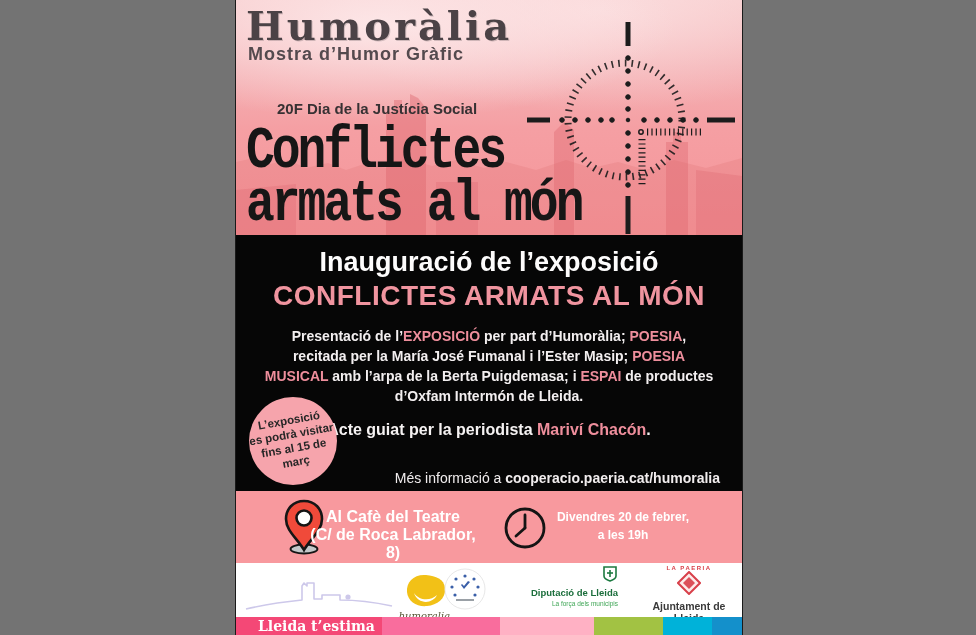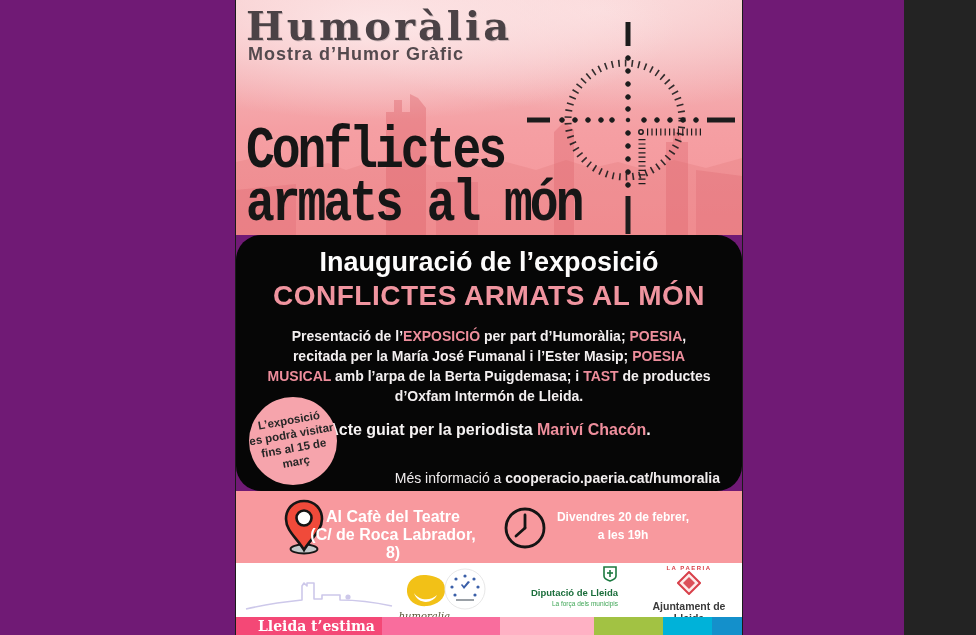--- a/index.html
+++ b/index.html
@@ -1,18 +1,18 @@
 <!DOCTYPE html>
 <html><head>
 <meta charset="utf-8">
 <style>
   html,body{margin:0;padding:0;}
   body{width:976px;height:635px;background:#232323;overflow:hidden;
        font-family:"Liberation Sans",sans-serif;}
-  .stage{position:relative;width:904px;height:635px;background:#701a75;}
+  .stage{position:relative;width:976px;height:635px;background:#737373;}
   .poster{position:absolute;left:236px;top:0;width:506px;height:635px;box-shadow:0 0 0 1px #1a1a1a;}
 
   
   .header{position:relative;width:506px;height:235px;overflow:hidden;
     background:linear-gradient(180deg,#f7c9ca 0%,#f4b2b5 28%,#f59fa3 55%,#f69599 100%);}
   .wash1{position:absolute;left:0;top:0;width:506px;height:140px;
     background:radial-gradient(ellipse at 28% 18%,rgba(253,232,233,.95),rgba(253,232,233,0) 58%),
                radial-gradient(ellipse at 72% 8%,rgba(252,225,226,.8),rgba(252,225,226,0) 55%);}
   .ruins{position:absolute;left:0;top:0;}
   .scope{position:absolute;left:270px;top:8px;}
@@ -20,21 +20,21 @@
     font-weight:bold;font-size:40px;letter-spacing:3px;color:#4b4246;
     text-shadow:1px 1px 0 rgba(75,66,70,.25);}
   .brand-sub{position:absolute;left:12px;top:44px;font-family:Liberation Sans, sans-serif;
     font-weight:bold;font-size:18px;letter-spacing:1px;color:#544a4e;}
   .kicker{position:absolute;left:41px;top:100px;font-size:15px;font-weight:bold;color:#373133;}
   .headline{position:absolute;left:10px;top:124px;font-family:"Liberation Mono",monospace;
     font-weight:bold;font-size:48px;line-height:44px;letter-spacing:-3px;color:#161616;
     transform:scaleY(1.22);transform-origin:0 0;white-space:nowrap;}
 
   
-  .black{position:relative;width:506px;height:256px;background:#060606;color:#fbf7f7;border-radius:25px;}
+  .black{position:relative;width:506px;height:256px;background:#060606;color:#fbf7f7;}
   .bh1{padding-top:10px;text-align:center;font-size:27px;line-height:34px;font-weight:bold;color:#fdfcfc;}
   .bh2{text-align:center;font-size:28px;line-height:34px;font-weight:bold;color:#f0949f;letter-spacing:.5px;}
   .para{margin:13px auto 0;width:452px;text-align:center;font-size:14px;line-height:20px;font-weight:bold;color:#f3eff0;}
   .hl{color:#ee8e9c;}
   .act{margin-top:14px;text-align:center;font-size:16px;line-height:20px;font-weight:bold;color:#f5f2f2;}
   .badge{position:absolute;left:13px;top:162px;width:88px;height:88px;border-radius:50%;
     background:#f6a4ac;display:flex;align-items:center;justify-content:center;}
   .badge-text{transform:rotate(-10deg);text-align:center;font-size:11.5px;line-height:14px;
     font-weight:bold;color:#272727;}
   .info{position:absolute;right:22px;bottom:5px;font-size:14px;color:#f1edee;padding-left:32px;}
@@ -117,30 +117,31 @@
           <line x1="201" y1="112" x2="229" y2="112" stroke-width="5"></line>
 
           <circle cx="135" cy="124" r="2.2" fill="none" stroke-width="1.5"></circle>
           <line x1="141" y1="124" x2="196" y2="124" stroke-width="7" stroke-dasharray="1.2 3.2"></line>
           <line x1="136" y1="131" x2="136" y2="177" stroke-width="7" stroke-dasharray="1.2 3.2"></line>
         </g>
       </svg>
 
       <div class="brand-title">Humoràlia</div>
       <div class="brand-sub">Mostra d’Humor Gràfic</div>
+      <div class="kicker">20F Dia de la Justícia Social</div>
       <div class="headline">
         <div>Conflictes</div>
         <div>armats al món</div>
       </div>
     </div>
 
     <div class="black">
       <div class="bh1">Inauguració de l’exposició</div>
       <div class="bh2">CONFLICTES ARMATS AL MÓN</div>
-      <div class="para"><span>Presentació de l’</span><span class="hl">EXPOSICIÓ</span><span> per part d’Humoràlia; </span><span class="hl">POESIA</span><span>, recitada per la María José Fumanal i l’Ester Masip; </span><span class="hl">POESIA MUSICAL</span><span> amb l’arpa de la Berta Puigdemasa; i </span><span class="hl">TAST</span><span> de productes d’Oxfam Intermón de Lleida.</span></div>
+      <div class="para"><span>Presentació de l’</span><span class="hl">EXPOSICIÓ</span><span> per part d’Humoràlia; </span><span class="hl">POESIA</span><span>, recitada per la María José Fumanal i l’Ester Masip; </span><span class="hl">POESIA MUSICAL</span><span> amb l’arpa de la Berta Puigdemasa; i </span><span class="hl">ESPAI</span><span> de productes d’Oxfam Intermón de Lleida.</span></div>
       <div class="act"><span>Acte guiat per la periodista </span><span class="hl">Mariví Chacón</span><span>.</span></div>
 
       <div class="badge">
         <div class="badge-text">
           <div>L’exposició</div>
           <div>es podrà visitar</div>
           <div>fins al 15 de</div>
           <div>març</div>
         </div>
       </div>

